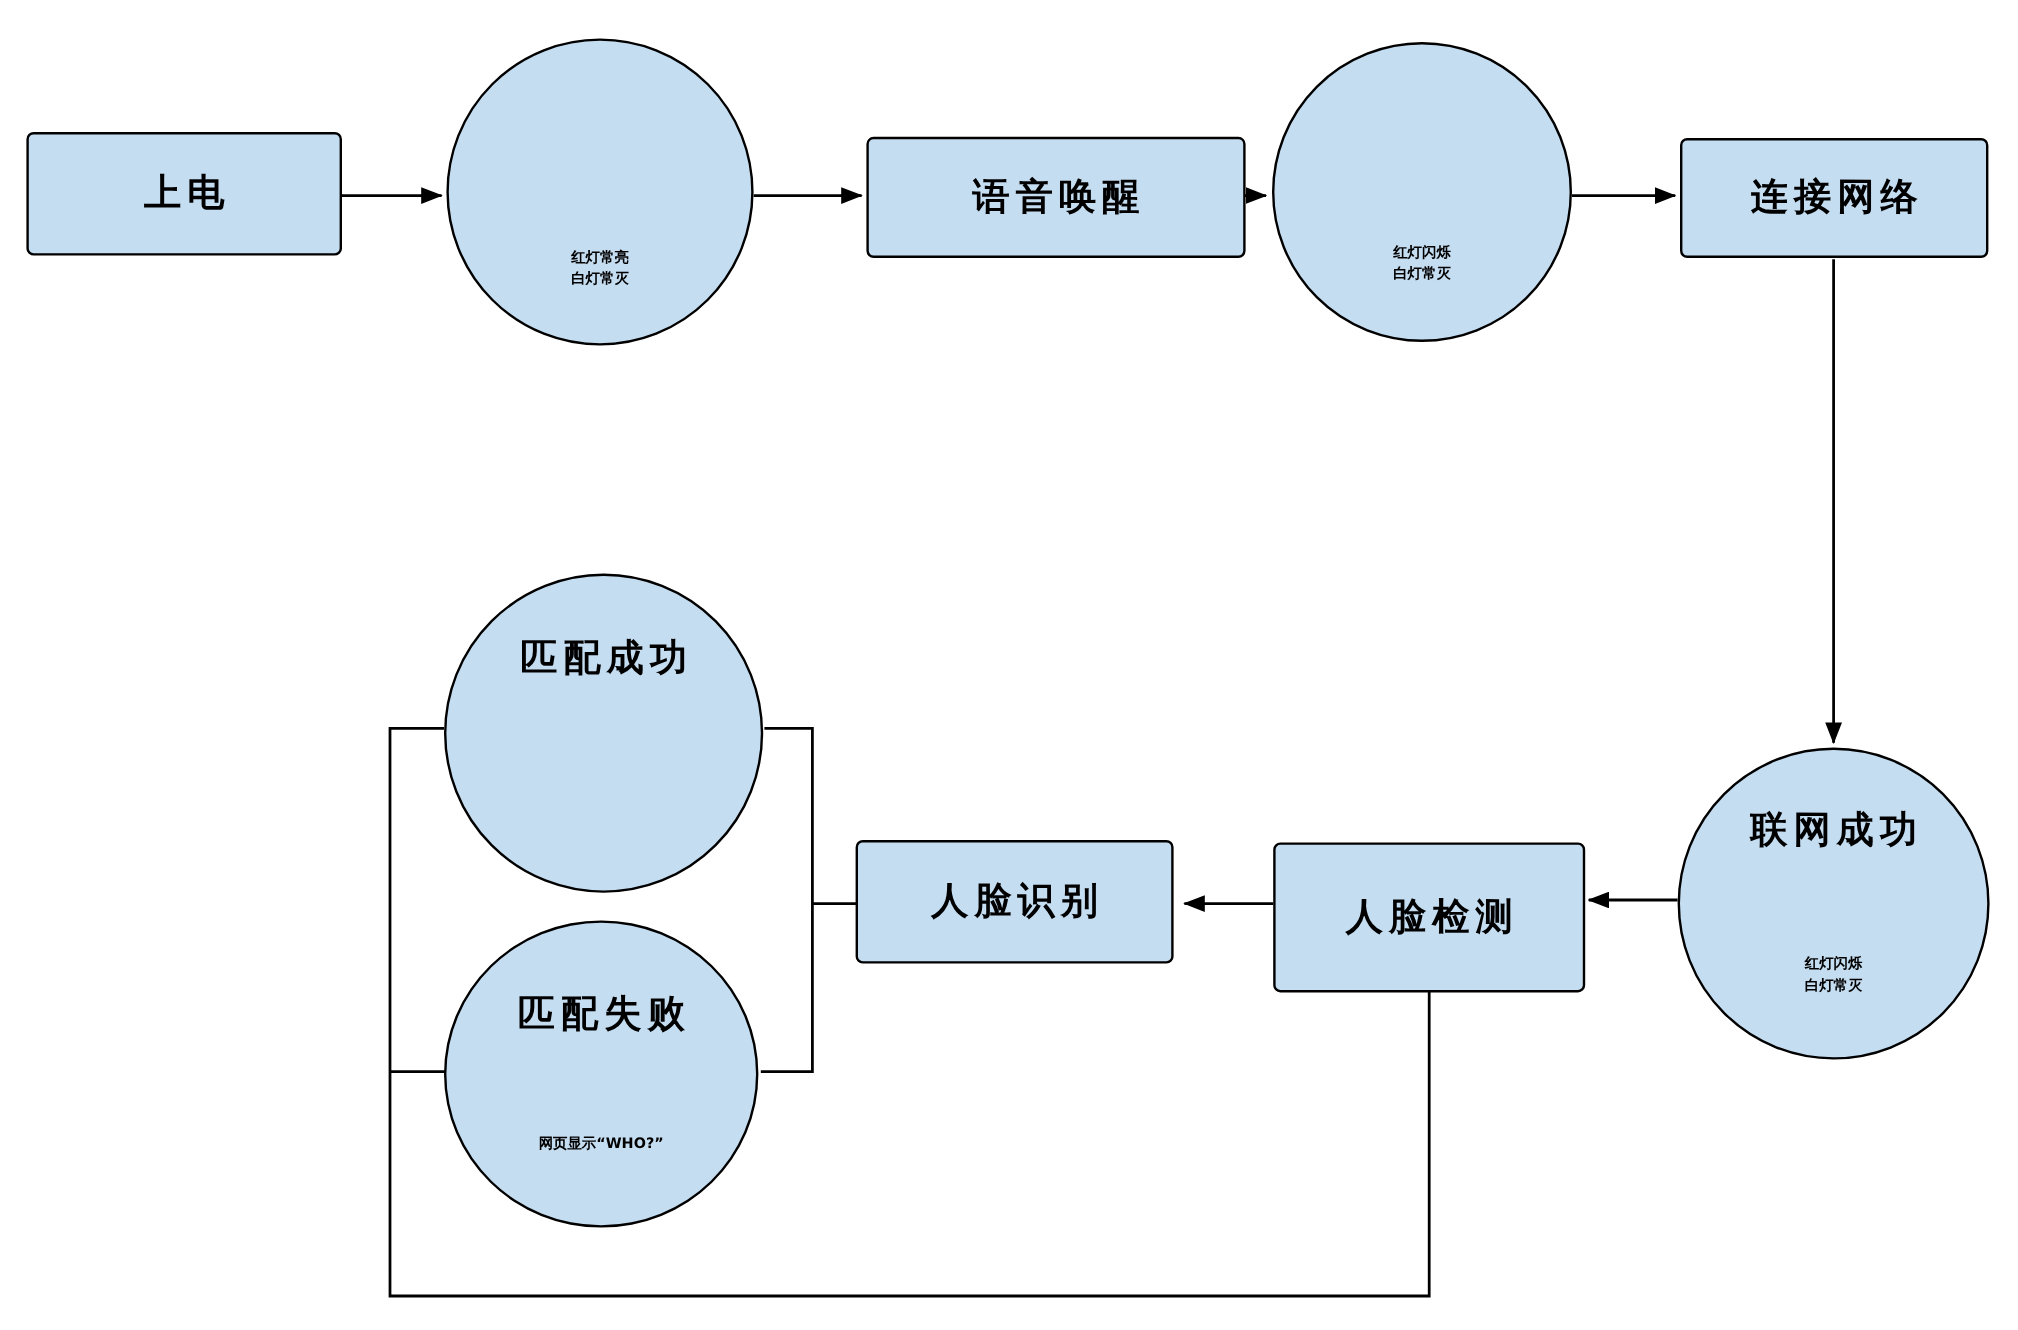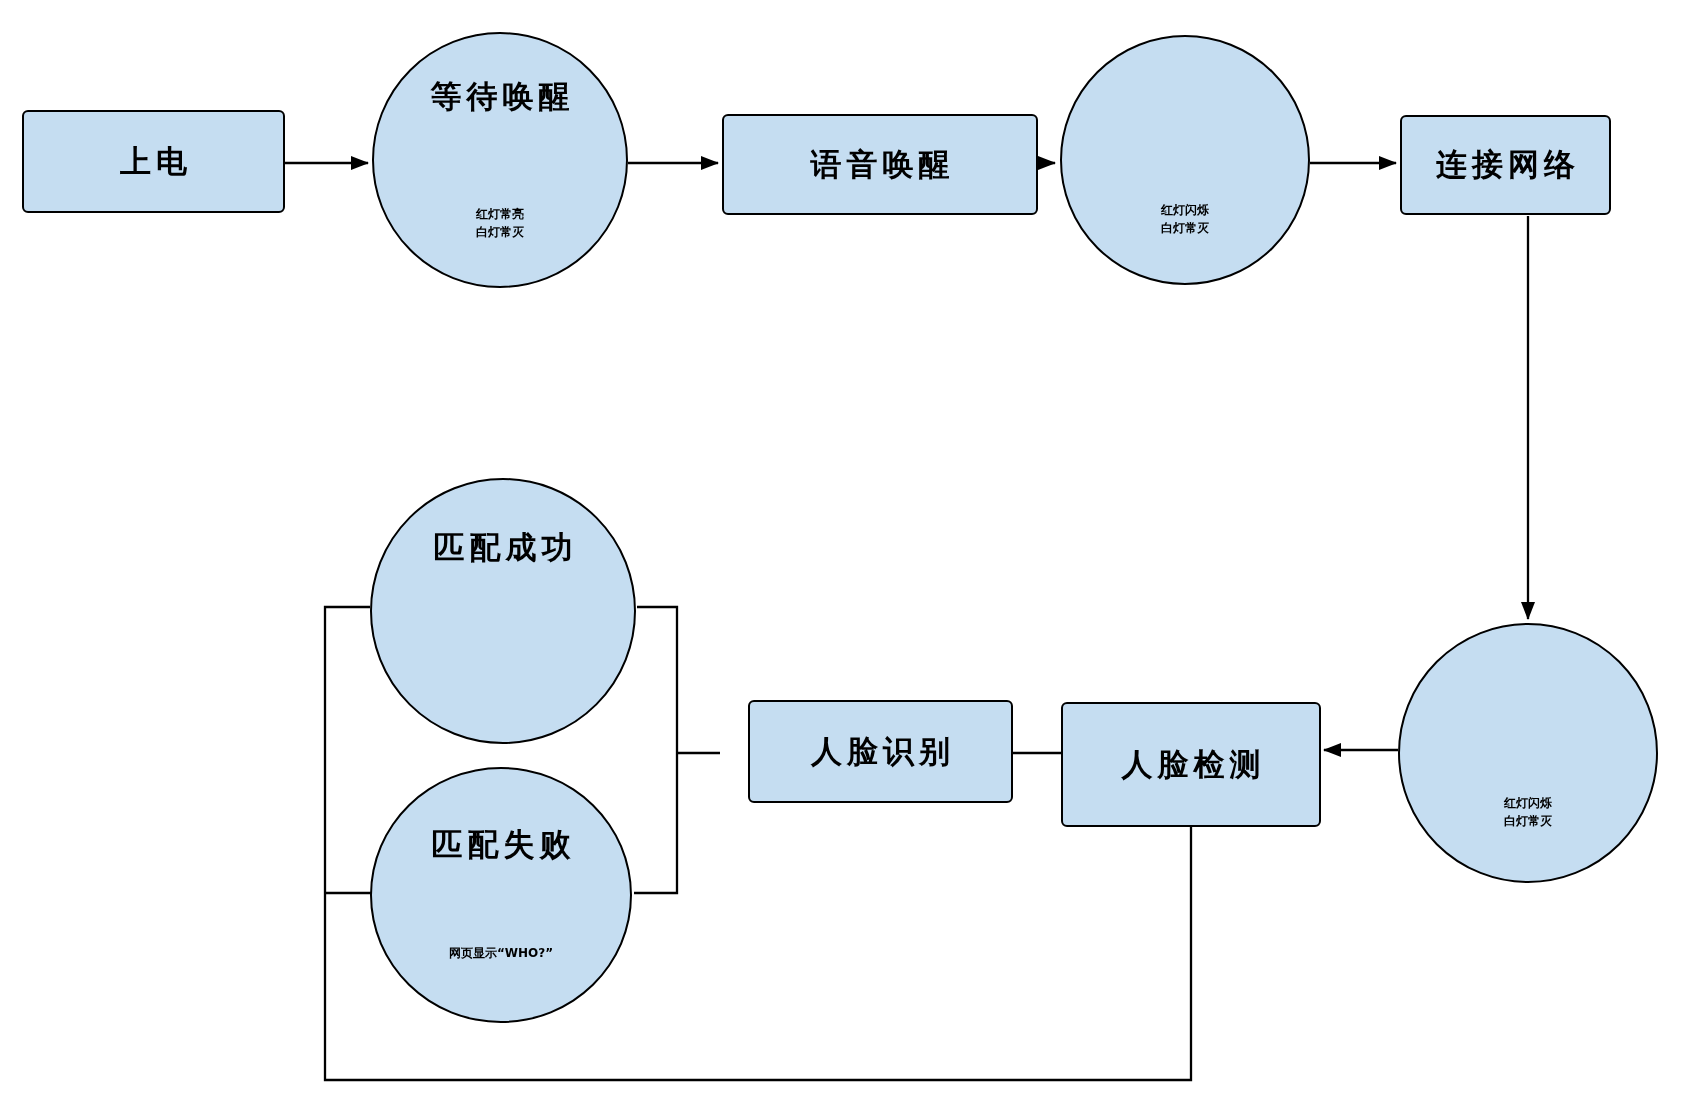--- a/index.html
+++ b/index.html
@@ -103,48 +103,48 @@
 
     <path class="edge" d="M370,607 H325 V1080 H1191 V805" marker-end="url(#arrow)"></path>
     <path class="edge" d="M325,893 H372"></path>
   </svg>
 
   <div class="node rect" style="left:22px; top:110px; width:263px; height:103px;">
     <span class="node-label">上电</span>
   </div>
 
   <div class="node circle" style="left:372px; top:32px; width:256px; height:256px; --title-top:25%; --note-top:75%;">
-    <span class="node-title">等待唤醒</span>
     <span class="node-note">红灯常亮
 白灯常灭</span>
   </div>
 
   <div class="node rect" style="left:722px; top:114px; width:316px; height:101px;">
     <span class="node-label">语音唤醒</span>
   </div>
 
   <div class="node circle" style="left:1060px; top:35px; width:250px; height:250px; --title-top:25%; --note-top:74%;">
     <span class="node-note">红灯闪烁
 白灯常灭</span>
   </div>
 
-  <div class="node rect" style="left:1400px; top:115px; width:211px; height:100px;">
+  <div class="node rect" style="left:1400px; top:115px; width:257px; height:100px;">
     <span class="node-label">连接网络</span>
   </div>
 
   <div class="node circle" style="left:1398px; top:623px; width:260px; height:260px; --title-top:26%; --note-top:73%;">
+    <span class="node-title">联网成功</span>
     <span class="node-note">红灯闪烁
 白灯常灭</span>
   </div>
 
   <div class="node rect" style="left:1061px; top:702px; width:260px; height:125px;">
     <span class="node-label">人脸检测</span>
   </div>
 
-  <div class="node rect" style="left:748px; top:700px; width:265px; height:103px;">
+  <div class="node rect" style="left:713px; top:700px; width:265px; height:103px;">
     <span class="node-label">人脸识别</span>
   </div>
 
   <div class="node circle" style="left:370px; top:478px; width:266px; height:266px; --title-top:26%; --note-top:71.5%;">
     <span class="node-title">匹配成功</span>
   </div>
 
   <div class="node circle" style="left:370px; top:767px; width:262px; height:256px; --title-top:30%; --note-top:73%;">
     <span class="node-title">匹配失败</span>
     <span class="node-note">网页显示“WHO?”</span>

